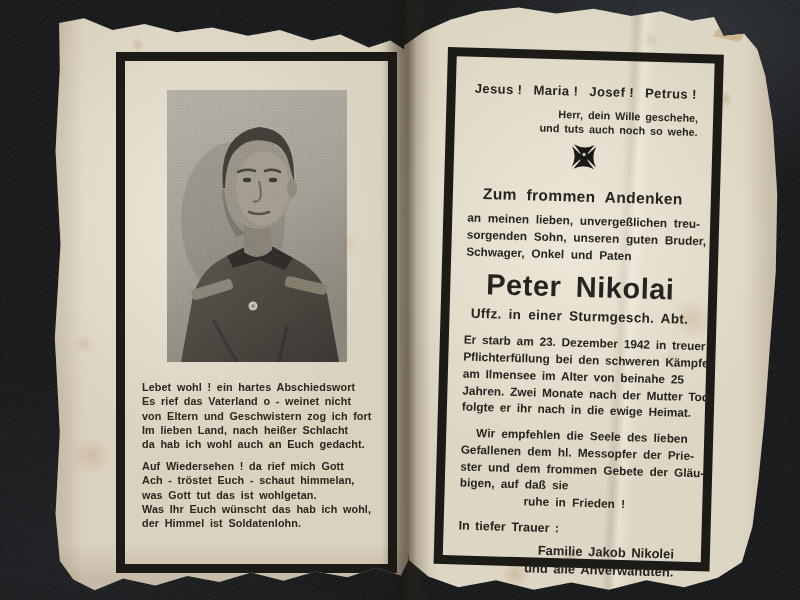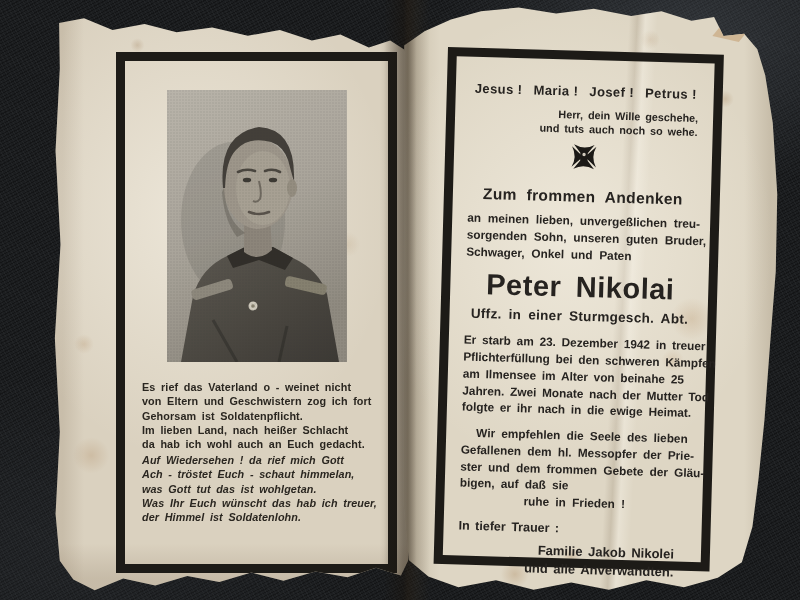--- a/index.html
+++ b/index.html
@@ -58,21 +58,21 @@
     position:absolute;left:64px;top:42px;width:263px;height:503px;
     border:9px solid #1d1b17;
   }
   .photo-wrap{
     width:180px;height:272px;margin:29px auto 0;
     box-shadow:inset 0 0 26px rgba(35,32,28,0.55);
     background:#a59f94;
   }
   .photo-wrap svg{display:block;}
   .poem{margin:18px 0 0 17px;color:#2a2620;font-weight:700;font-size:10.8px;line-height:1.33;letter-spacing:0.1px;word-spacing:2.5px;}
-  .poem .stanza + .stanza{margin-top:1px;font-style:italic;}
+  .poem .stanza + .stanza{margin-top:7px;}
   .poem .line{white-space:nowrap;}
   
   .frame-right{
     position:absolute;left:46px;top:43px;width:258px;height:499px;
     border:9px solid #1d1b17;
     transform:rotate(1.6deg);transform-origin:0 0;
     color:#262320;font-weight:700;
   }
   .rp-content{padding:24px 13px 0 15px;}
   .invocation{display:flex;justify-content:space-between;font-size:13px;letter-spacing:0.4px;padding:0 4px;}
@@ -133,31 +133,31 @@
           <path d="M82,122 q10,4 20,0" stroke="#58524a" stroke-width="2.6" fill="none" stroke-linecap="round"></path>
           <path d="M57,98 Q59,130 78,143 L70,147 Q57,130 55,102 Z" fill="rgba(58,54,48,0.28)"></path>
           <circle cx="86" cy="216" r="4.5" fill="#cfcabc"></circle>
           <circle cx="86" cy="216" r="1.8" fill="#87816f"></circle>
           <path d="M46,230 L70,272 M120,236 L112,272" stroke="rgba(30,28,25,0.35)" stroke-width="3" fill="none"></path>
           <rect width="180" height="272" fill="url(#ht)"></rect>
         </svg>
       </div>
       <div class="poem">
         <div class="stanza">
+          <div class="line">Lebet wohl ! ein hartes Abschiedswort</div>
           <div class="line">Es rief das Vaterland o - weinet nicht</div>
           <div class="line">von Eltern und Geschwistern zog ich fort</div>
-          <div class="line">Gehorsam ist Soldatenpflicht.</div>
           <div class="line">Im lieben Land, nach heißer Schlacht</div>
           <div class="line">da hab ich wohl auch an Euch gedacht.</div>
         </div>
         <div class="stanza">
           <div class="line">Auf Wiedersehen ! da rief mich Gott</div>
           <div class="line">Ach - tröstet Euch - schaut himmelan,</div>
           <div class="line">was Gott tut das ist wohlgetan.</div>
-          <div class="line">Was Ihr Euch wünscht das hab ich treuer,</div>
+          <div class="line">Was Ihr Euch wünscht das hab ich wohl,</div>
           <div class="line">der Himmel ist Soldatenlohn.</div>
         </div>
       </div>
     </div>
   </div>
 
   <div class="page page-right">
     <div class="corner-chip"></div>
     <div class="frame-right">
       <div class="rp-content">

